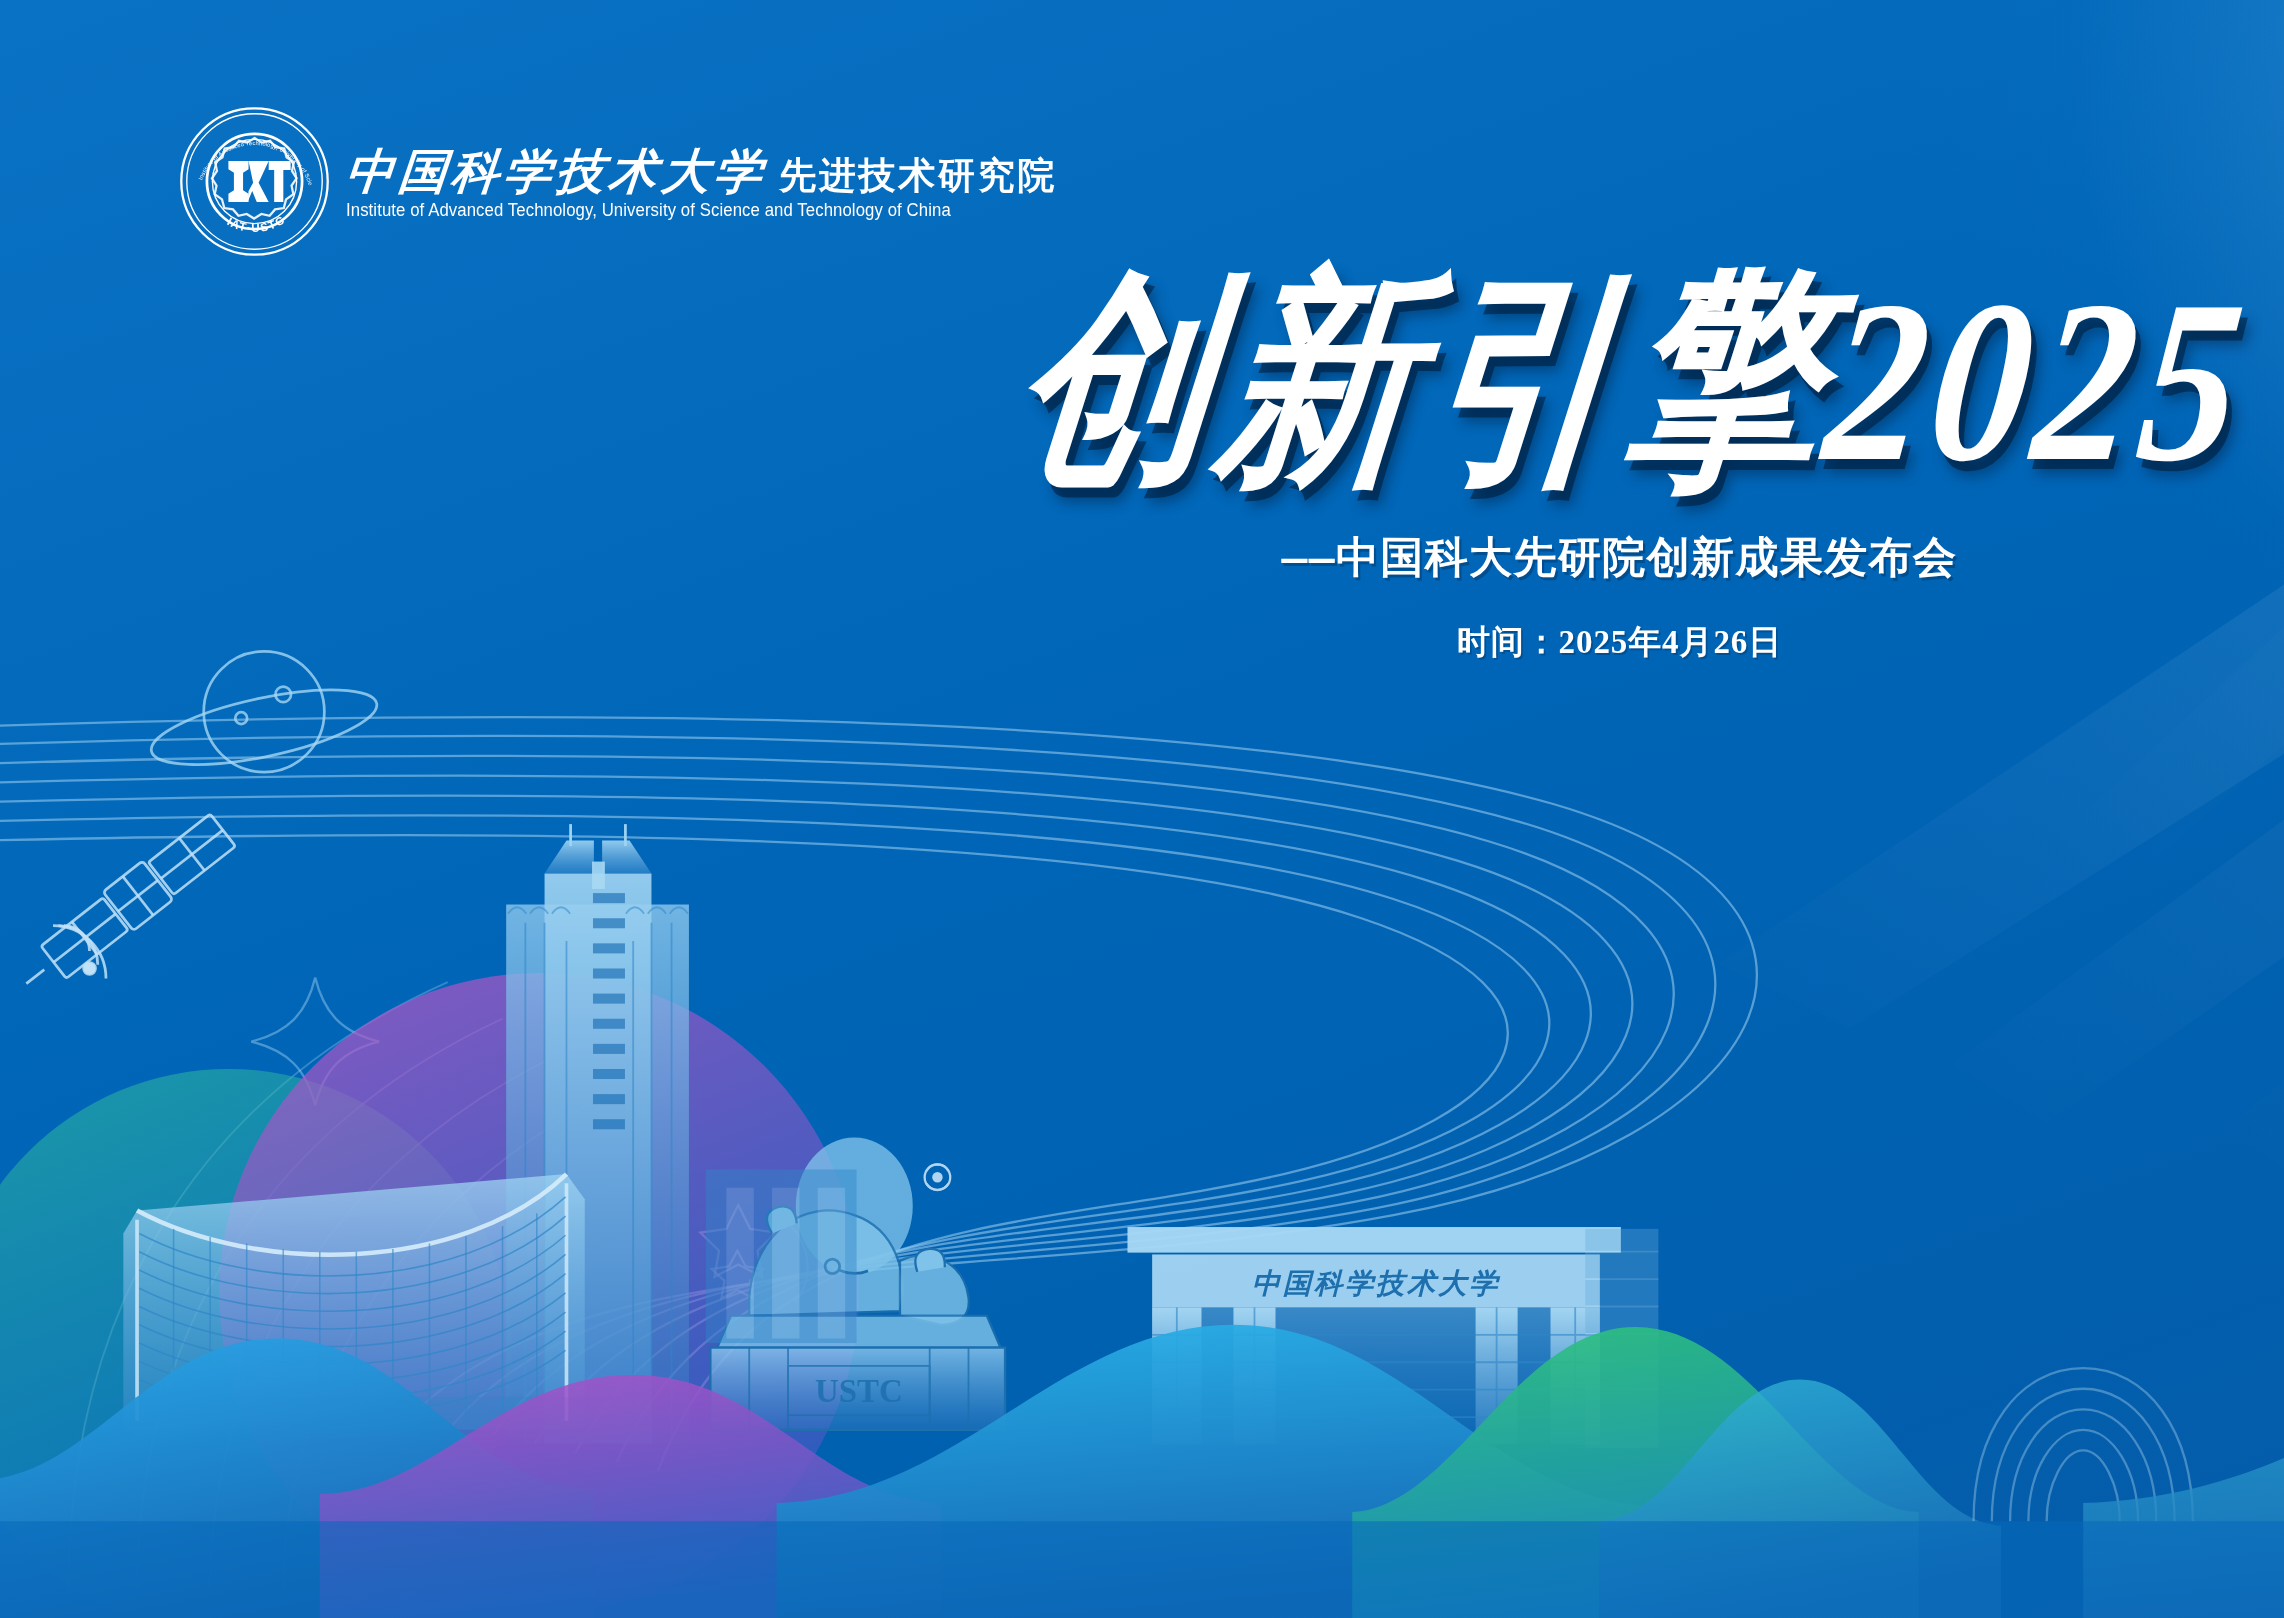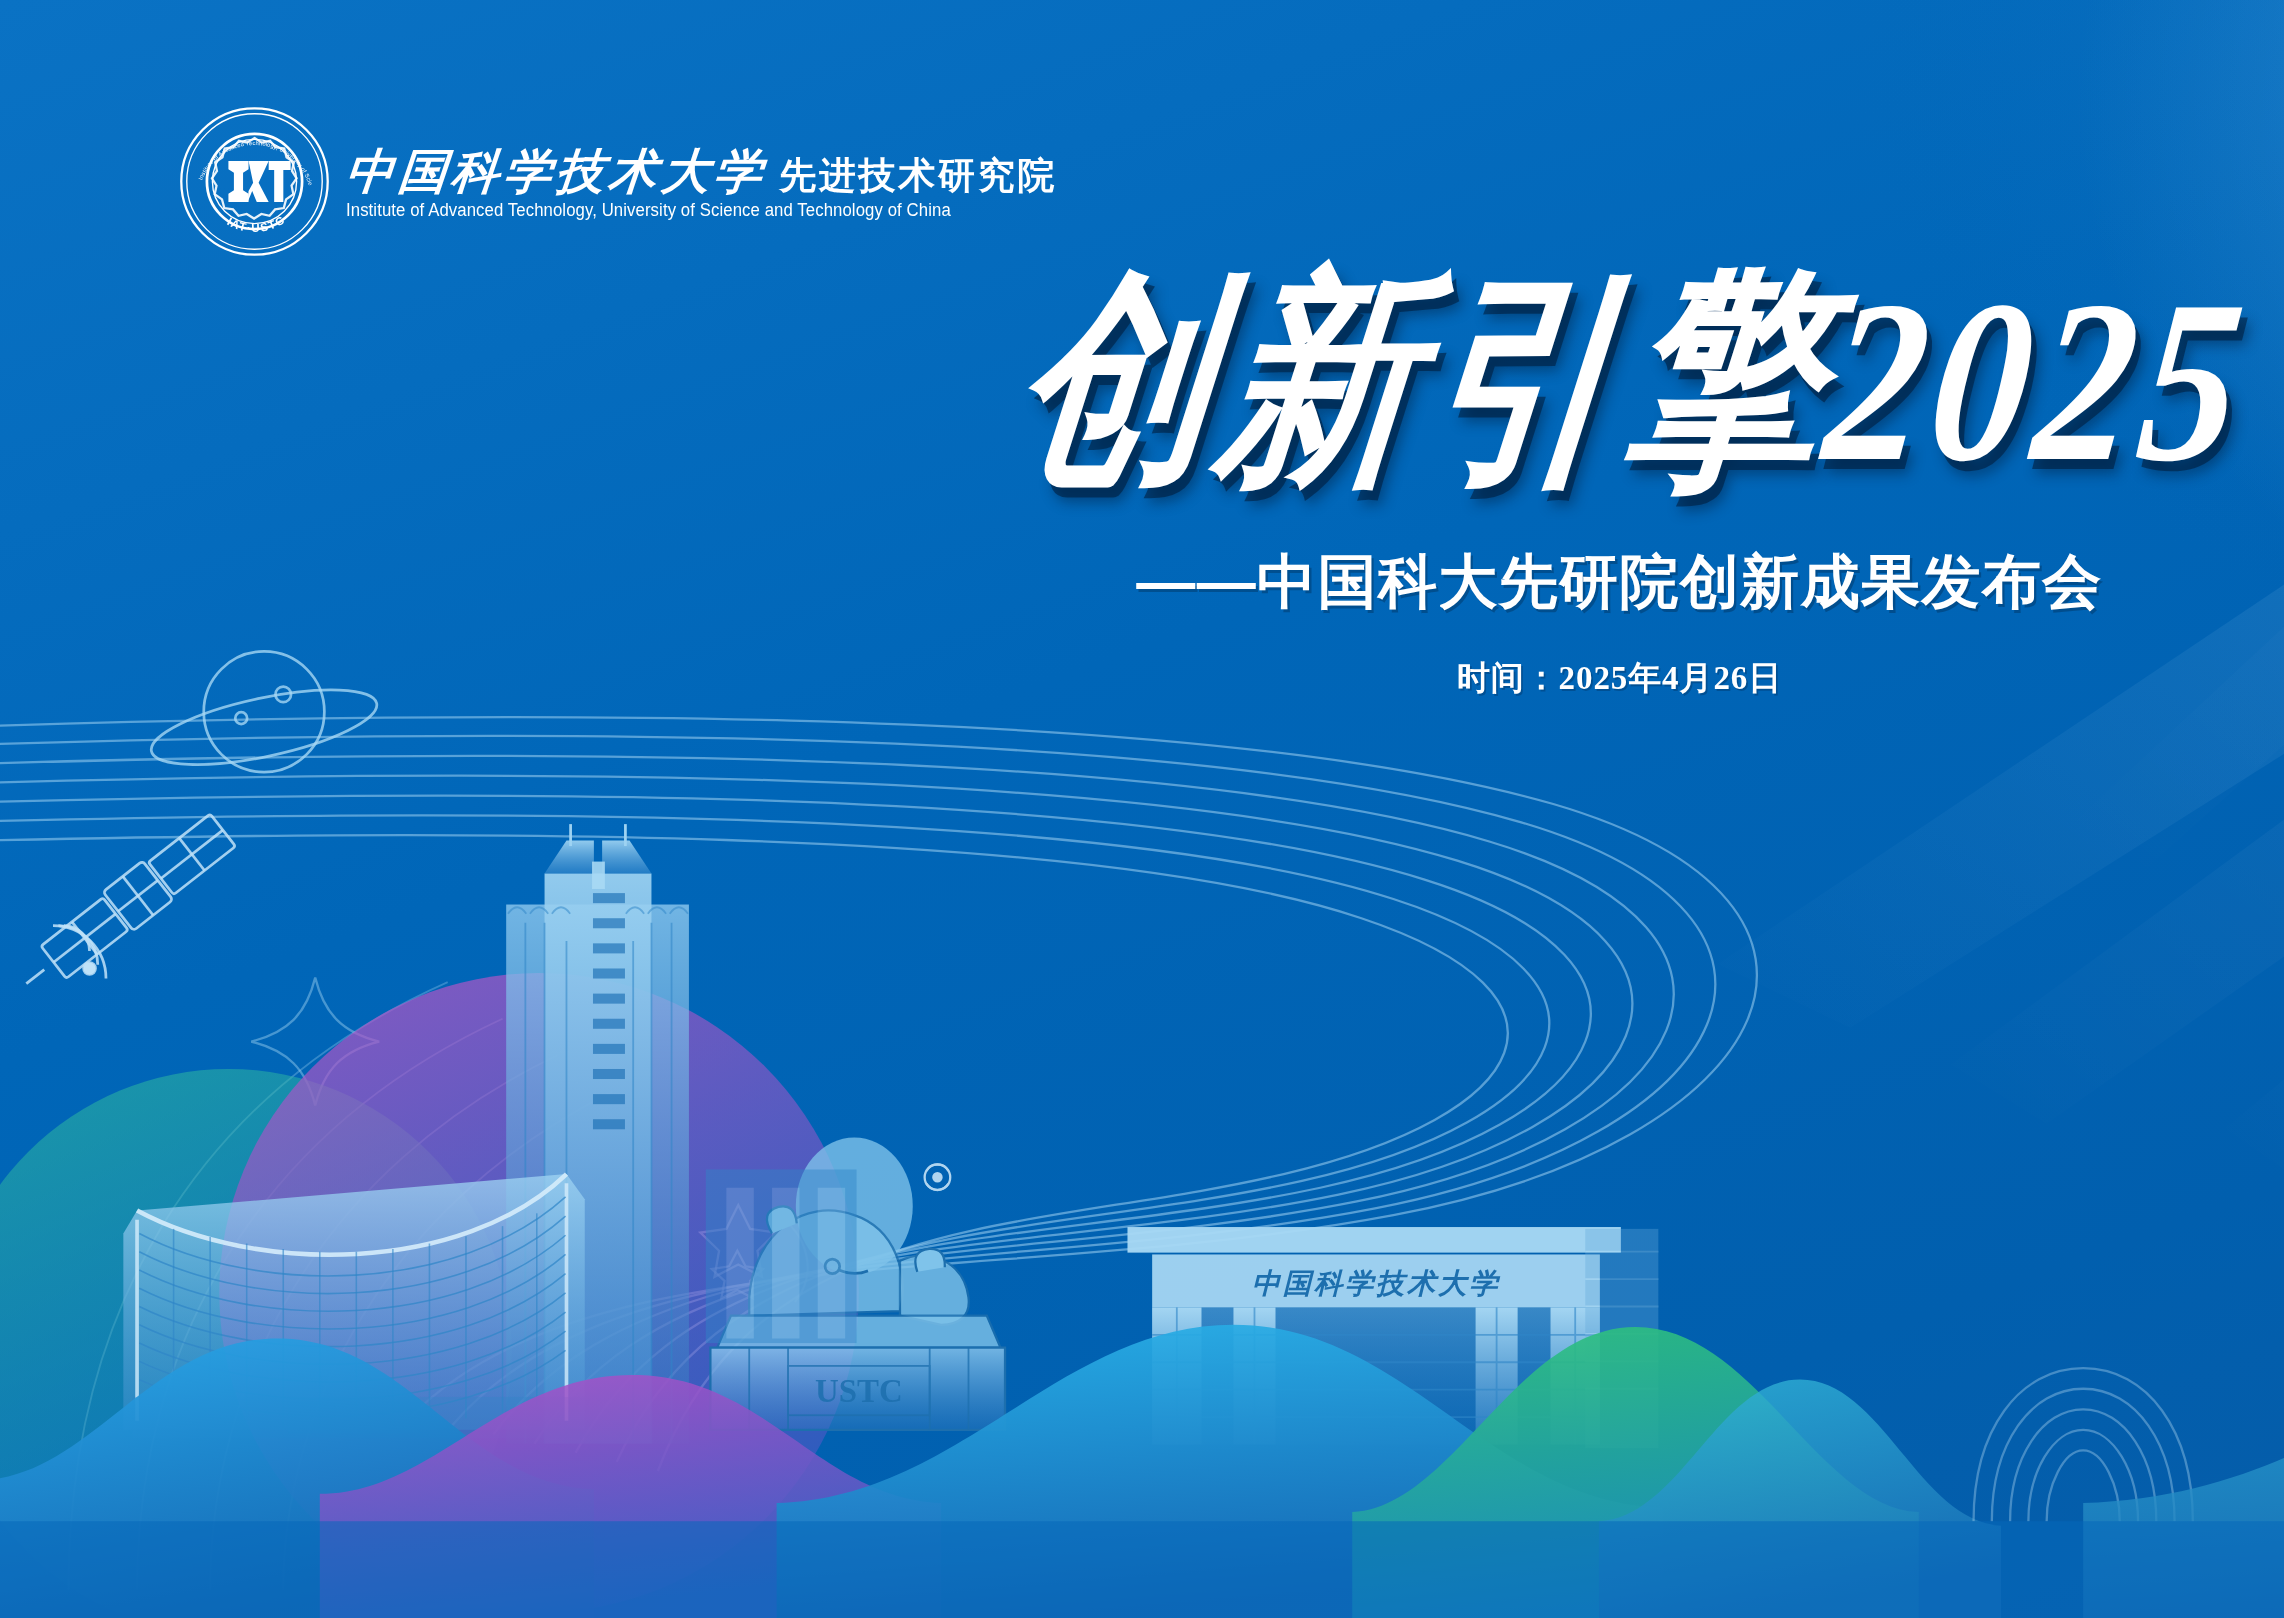--- a/index.html
+++ b/index.html
@@ -57,23 +57,23 @@
     line-height:1.0; letter-spacing:6.4px;
     white-space:nowrap;
     font-style:italic;
     transform:skewX(-6deg) scaleY(1.18);
     text-shadow:
        6.4px 8.2px 0 rgba(0,25,55,0.55),
        10px 12.8px 12px rgba(0,20,45,0.40);
     padding-left:27px;
   }
   #subtitle {
-    margin-top:64px;
-    font-family:Liberation Sans, sans-serif;
-    font-size:59px; font-weight:bold; color:#ffffff;
+    margin-top:50px;
+    font-family:Liberation Mono, monospace;
+    font-size:43px; font-weight:bold; color:#ffffff;
     letter-spacing:1.4px; white-space:nowrap;
     text-shadow:2.3px 2.7px 0 rgba(0,30,60,0.32);
   }
   #meta-line {
     margin-top:33px;
     font-family:"Liberation Serif", serif;
     font-size:33px; font-weight:bold; color:#ffffff;
     letter-spacing:0.9px; white-space:nowrap;
     display:flex; gap:44px;
     text-shadow:1.8px 2.3px 0 rgba(0,30,60,0.28);

